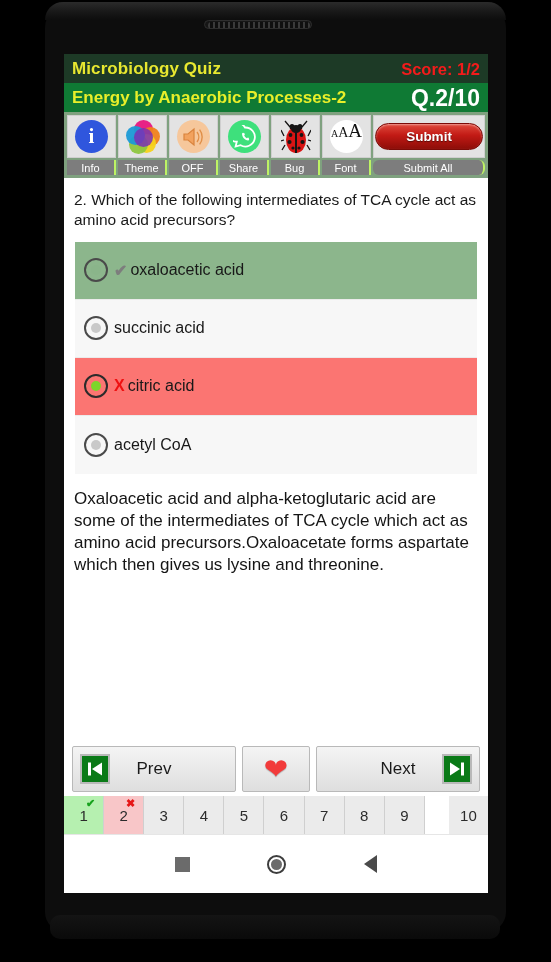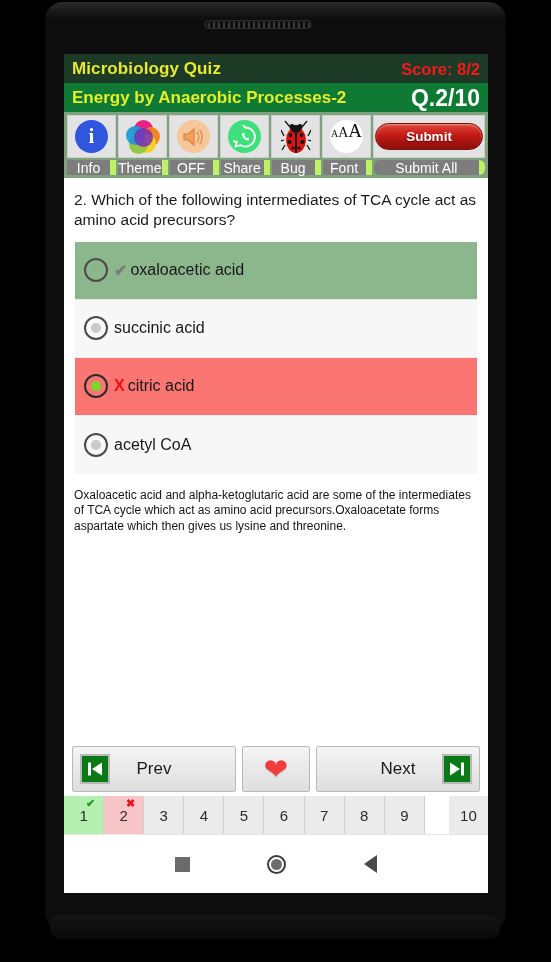--- a/index.html
+++ b/index.html
@@ -122,23 +122,23 @@
     background: #7fa17f;
     display: flex;
     padding: 2px 3px 3px 3px;
     gap: 2px;
   }
   .tb-lab {
     flex: 0 0 49px;
     height: 15px;
     background: #7d7d7d;
     color: #fff;
-    font-size: 14px;
-    display: flex; align-items: center; justify-content: center;
-    border-right: 6px solid #bef264;
+    font-size: 11px;
+    display: flex; align-items: center; justify-content: center;
+    border-right: 2px solid #bef264;
   }
   .tb-lab.wide { flex: 1 1 auto; border-radius: 6px; }
 
   
   .ic-info {
     width: 33px; height: 33px; border-radius: 50%;
     background: #2f56dd;
     display: flex; align-items: center; justify-content: center;
     color: #fff; font-size: 21px; font-weight: bold;
     font-family: "Liberation Serif", serif;
@@ -224,21 +224,21 @@
   .opt.wrong .radio .dot { background: #7dd62a; }
 
   .mark { font-size: 16px; font-weight: bold; margin-right: 3px; }
   .mark.tick { color: #7d7d7d; }
   .mark.cross { color: #ef1111; }
   .opt-label { font-size: 16px; color: #181818; }
 
   
   .explain {
     padding: 14px 12px 0 10px;
-    font-size: 12px;
+    font-size: 17px;
     line-height: 1.3;
     color: #151515;
   }
 
   
   .navrow {
     position: absolute; left: 0; right: 0; top: 686px;
     display: flex; gap: 6px; padding: 6px 8px;
     background: #fff;
   }
@@ -323,21 +323,21 @@
   <div id="bezel-sheen"></div>
   <div id="speaker">
     <div id="speaker-holes"></div>
   </div>
   <div id="bottom-bar"></div>
 
   <div id="screen">
 
     <div class="hdr-top">
       <div class="hdr-title">Microbiology Quiz</div>
-      <div class="hdr-score">Score: 8/2</div>
+      <div class="hdr-score">Score: 1/2</div>
     </div>
     <div class="hdr-sub">
       <div class="hdr-topic">Energy by Anaerobic Processes-2</div>
       <div class="hdr-qnum">Q.2/10</div>
     </div>
 
     <div class="toolbar">
       <div class="tb-cell">
         <div class="ic-info">i</div>
       </div>

